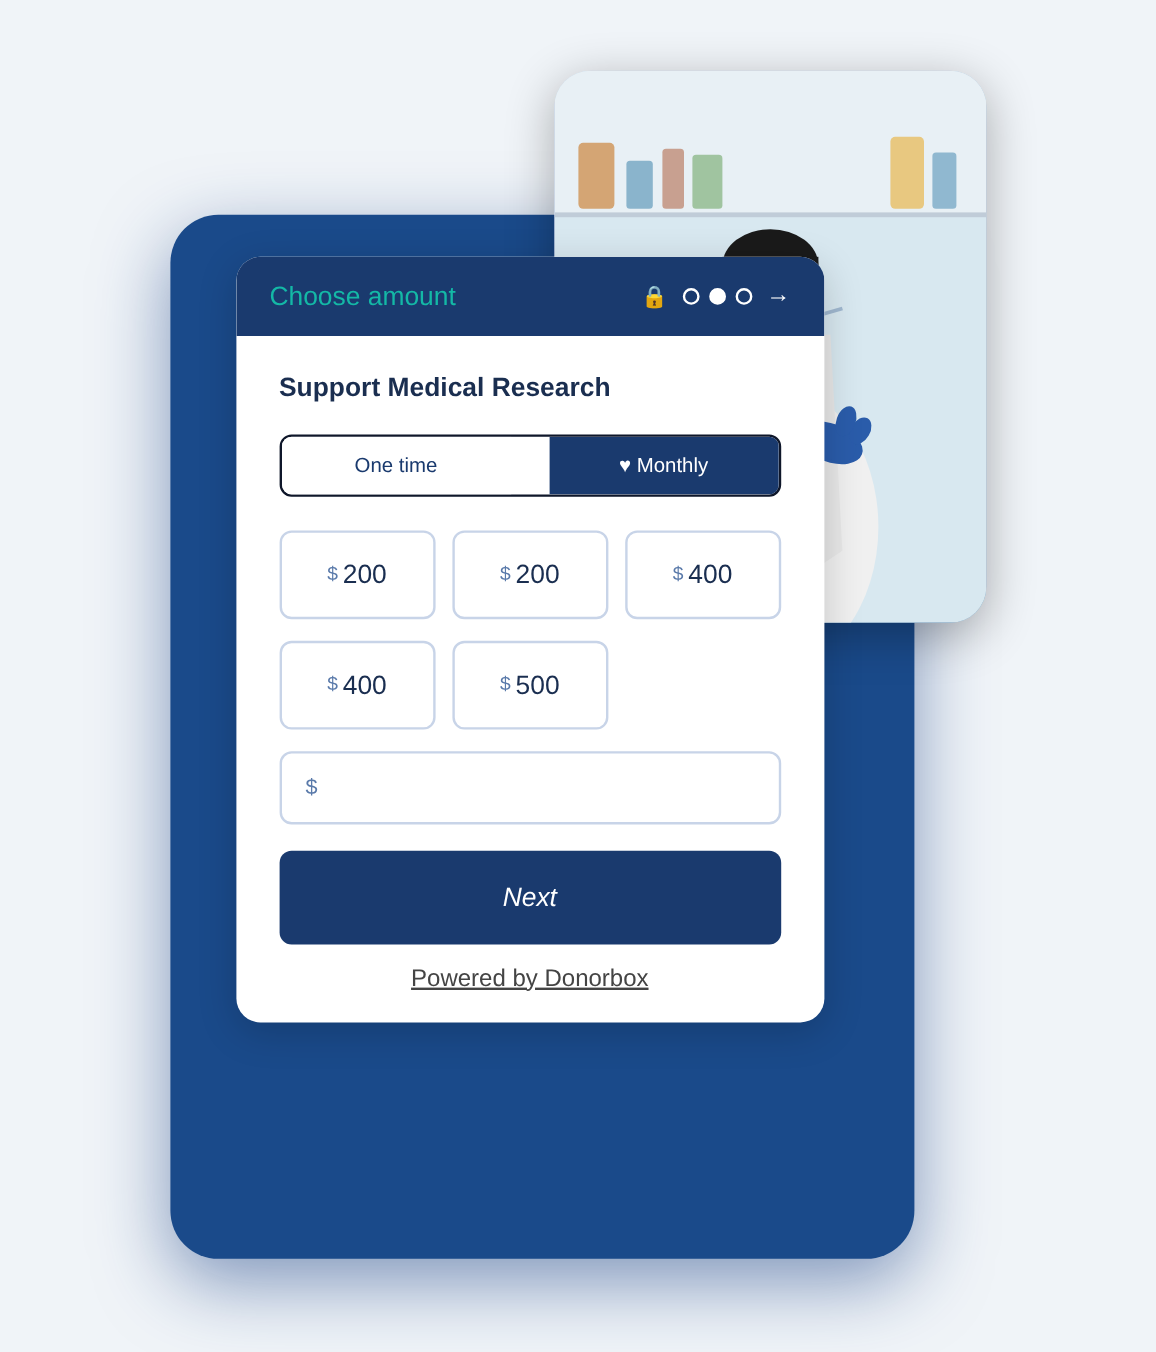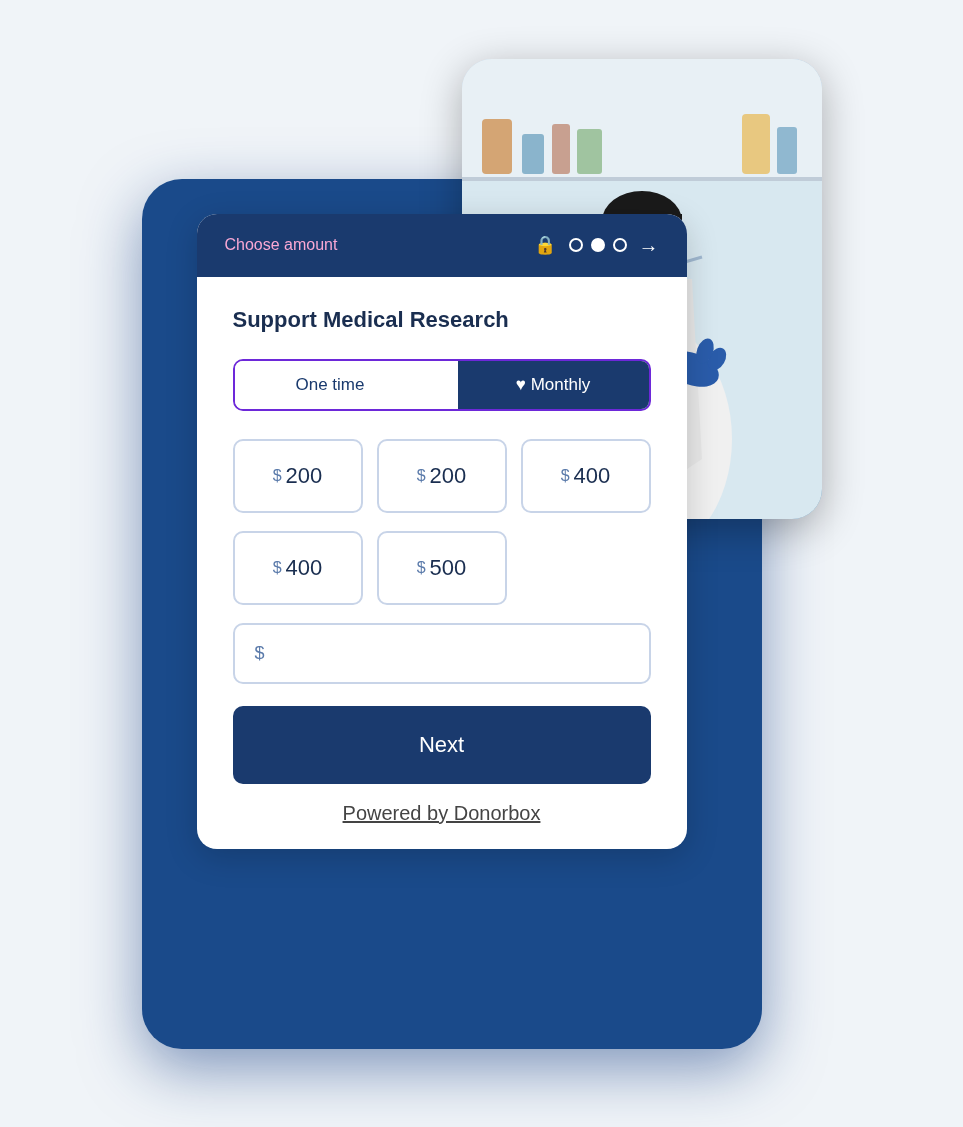--- a/index.html
+++ b/index.html
@@ -78,22 +78,22 @@
     
     .widget-header {
       background: #1a3a6e;
       padding: 20px 28px;
       display: flex;
       align-items: center;
       justify-content: space-between;
     }
 
     .header-title {
-      color: #f9a8d4;
-      font-size: 16px;
+      color: #14b8a6;
+      font-size: 22px;
       font-weight: 500;
     }
 
     .header-right {
       display: flex;
       align-items: center;
       gap: 12px;
     }
 
     .lock-icon {
@@ -137,21 +137,21 @@
       text-align: left;
       font-size: 22px;
       font-weight: 700;
       color: #1a2e50;
       margin-bottom: 26px;
     }
 
     
     .frequency-toggle {
       display: flex;
-      border: 2px solid #6d28d9;
+      border: 2px solid #0f172a;
       border-radius: 10px;
       overflow: hidden;
       margin-bottom: 28px;
       width: 100%;
     }
 
     .toggle-btn {
       flex: 1;
       padding: 14px;
       text-align: center;
@@ -233,20 +233,21 @@
       width: 100%;
       background: #1a3a6e;
       color: white;
       border: none;
       border-radius: 10px;
       padding: 26px;
       font-size: 22px;
       font-weight: 500;
       cursor: pointer;
       margin-bottom: 18px;
+      font-style: italic;
     }
 
     
     .powered-by {
       text-align: center;
       font-size: 20px;
       color: #555;
     }
 
     .powered-by a {

